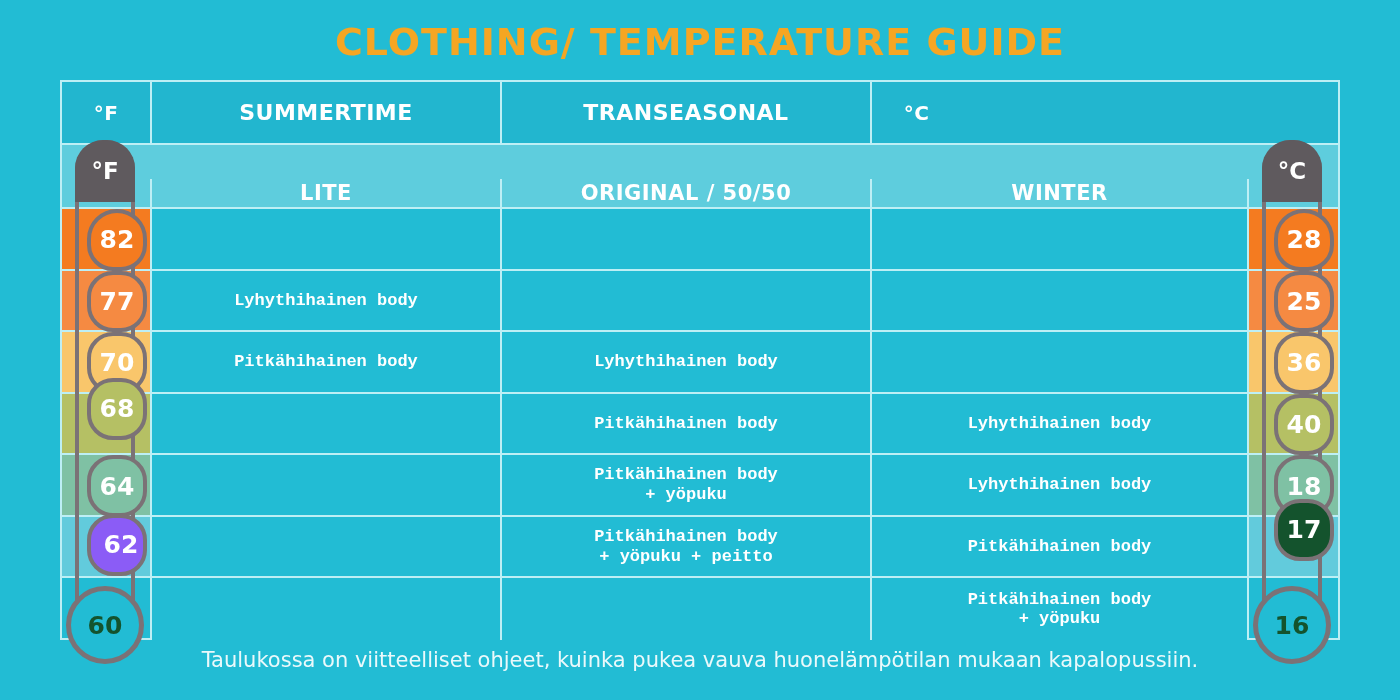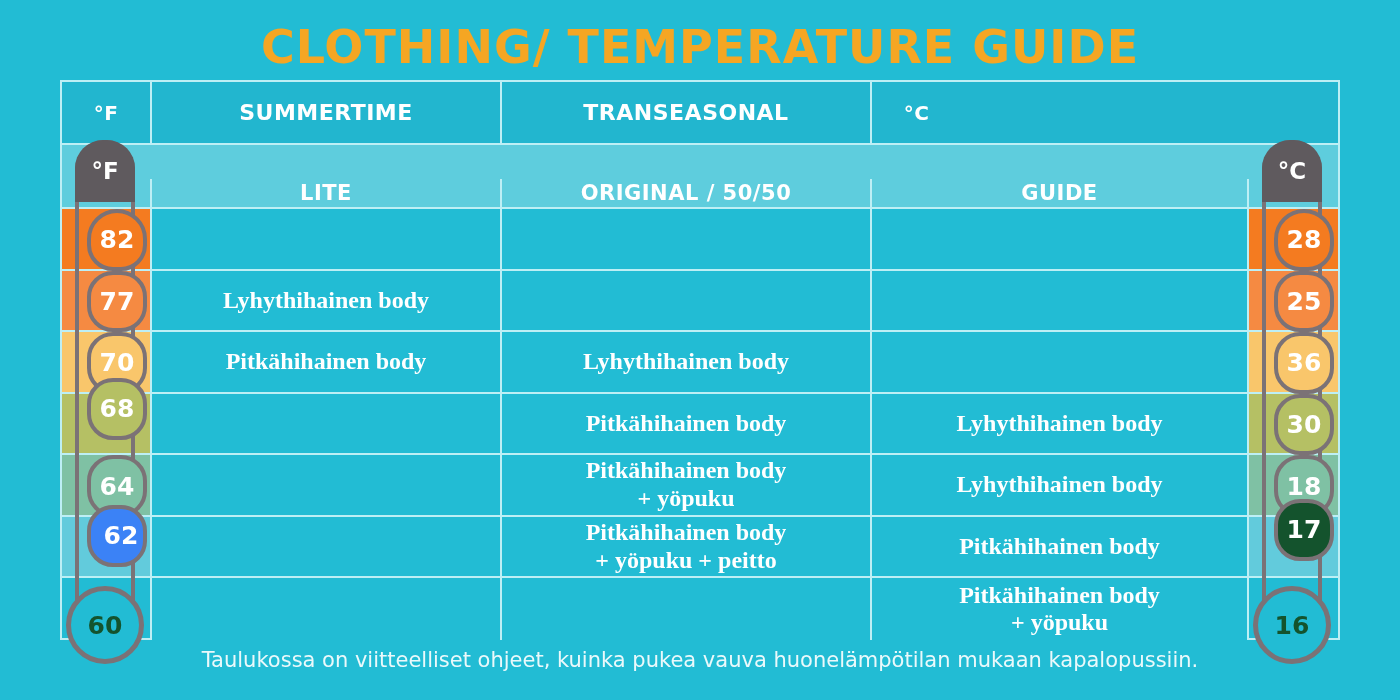--- a/index.html
+++ b/index.html
@@ -9,21 +9,21 @@
     font-family:"Liberation Sans", sans-serif;
     position:relative;
   }
   #page{position:relative;width:1400px;height:700px;}
 
   
   .title{
     position:absolute;left:0;top:20px;width:1400px;
     text-align:center;
     color:#F5A623;
-    font-size:46px;font-weight:bold;letter-spacing:1px;
+    font-size:38px;font-weight:bold;letter-spacing:1px;
     font-family:"DejaVu Sans", sans-serif;
     text-transform:uppercase;
   }
 
   
   .bands{position:absolute;left:0;top:0;width:1400px;height:700px;}
   .band{position:absolute;}
   .band.left{left:60px;width:90px;}
   .band.right{left:1247px;width:93px;}
 
@@ -56,22 +56,22 @@
                   font-family:"DejaVu Sans", sans-serif;}
   .row-head .c-f,.row-head .c-c{font-size:20px;}
 
   .row-sub{height:64px;border-bottom:2px solid #BDEFF5;background:#5ECDDD;}
   .row-sub .cell{font-size:21px;font-weight:bold;letter-spacing:.5px;
                  font-family:"DejaVu Sans", sans-serif;background:#5ECDDD;margin-top:34px;}
   .row-sub .c-f,.row-sub .c-c{background:transparent;}
 
   .row-data{border-bottom:2px solid #BDEFF5;}
   .row-data:last-child{border-bottom:none;}
-  .row-data .cell{font-size:24px;font-weight:bold;line-height:1.15;
-                  font-family:Liberation Serif, serif;
+  .row-data .cell{font-size:17px;font-weight:bold;line-height:1.15;
+                  font-family:Liberation Mono, monospace;
                   background:#22BCD4;}
   .row-data .c-f,.row-data .c-c{background:transparent;}
 
   .cellwrap{white-space:pre-line;padding:0 6px;}
 
   
   .thermo{
     position:absolute;width:60px;
     top:140px;
     z-index:5;
@@ -162,21 +162,21 @@
 
     <div class="row row-sub">
       <div class="cell c-f"></div>
       <div class="cell c-sum">
           <span class="cellwrap">LITE</span>
         </div>
       <div class="cell c-tra">
           <span class="cellwrap">ORIGINAL / 50/50</span>
         </div>
       <div class="cell c-win">
-          <span class="cellwrap">GUIDE</span>
+          <span class="cellwrap">WINTER</span>
         </div>
       <div class="cell c-c"></div>
     </div>
 
     <div id="data-rows">
         <div class="row row-data" style="height: 61.5714px;">
           <div class="cell c-f">
             <span class="cellwrap"></span>
           </div>
           <div class="cell c-sum">
@@ -301,31 +301,31 @@
   </div>
 
   <div class="thermo left" id="thermo-f">
     <div class="tube" style="height: 468.429px;"></div>
     <div class="cap">°F</div>
   <div class="seg" style="top: 69px; height: 61.5714px; background: rgb(244, 123, 32); border-radius: 30px 30px 26px 26px;">82</div>
       <div class="seg" style="top: 130.571px; height: 61.5714px; background: rgb(245, 138, 66); border-radius: 26px;">77</div>
       <div class="seg" style="top: 192.143px; height: 61.5714px; background: rgb(249, 198, 107); border-radius: 26px;">70</div>
       <div class="seg" style="top: 238px; height: 61.5714px; background: rgb(181, 192, 100); border-radius: 26px;">68</div>
       <div class="seg" style="top: 315.286px; height: 61.5714px; background: rgb(127, 193, 164); border-radius: 26px;">64</div>
-      <div class="seg" style="top: 365px; height: 61.5714px; background: #3b82f6; border-radius: 26px; padding-left: 8px;">62</div>
+      <div class="seg" style="top: 374px; height: 61.5714px; background: #8b5cf6; border-radius: 26px; padding-left: 8px;">62</div>
       <div class="bulb" style="top: 446.429px; background: rgb(34, 188, 212);">60</div>
     </div>
 
   <div class="thermo right" id="thermo-c">
     <div class="tube" style="height: 468.429px;"></div>
     <div class="cap">°C</div>
   <div class="seg" style="top: 69px; height: 61.5714px; background: rgb(244, 123, 32); border-radius: 30px 30px 26px 26px;">28</div>
       <div class="seg" style="top: 130.571px; height: 61.5714px; background: rgb(245, 138, 66); border-radius: 26px;">25</div>
       <div class="seg" style="top: 192.143px; height: 61.5714px; background: rgb(249, 198, 107); border-radius: 26px;">36</div>
-      <div class="seg" style="top: 253.714px; height: 61.5714px; background: rgb(181, 192, 100); border-radius: 26px;">30</div>
+      <div class="seg" style="top: 253.714px; height: 61.5714px; background: rgb(181, 192, 100); border-radius: 26px;">40</div>
       <div class="seg" style="top: 315.286px; height: 61.5714px; background: rgb(127, 193, 164); border-radius: 26px;">18</div>
       <div class="seg" style="top: 359px; height: 61.5714px; background: #14532d; border-radius: 26px;">17</div>
       <div class="bulb" style="top: 446.429px; background: rgb(34, 188, 212);">16</div>
     </div>
 
   <div class="footer">Taulukossa on viitteelliset ohjeet, kuinka pukea vauva huonelämpötilan mukaan kapalopussiin.</div>
 
 </div>
 
 </body></html>

